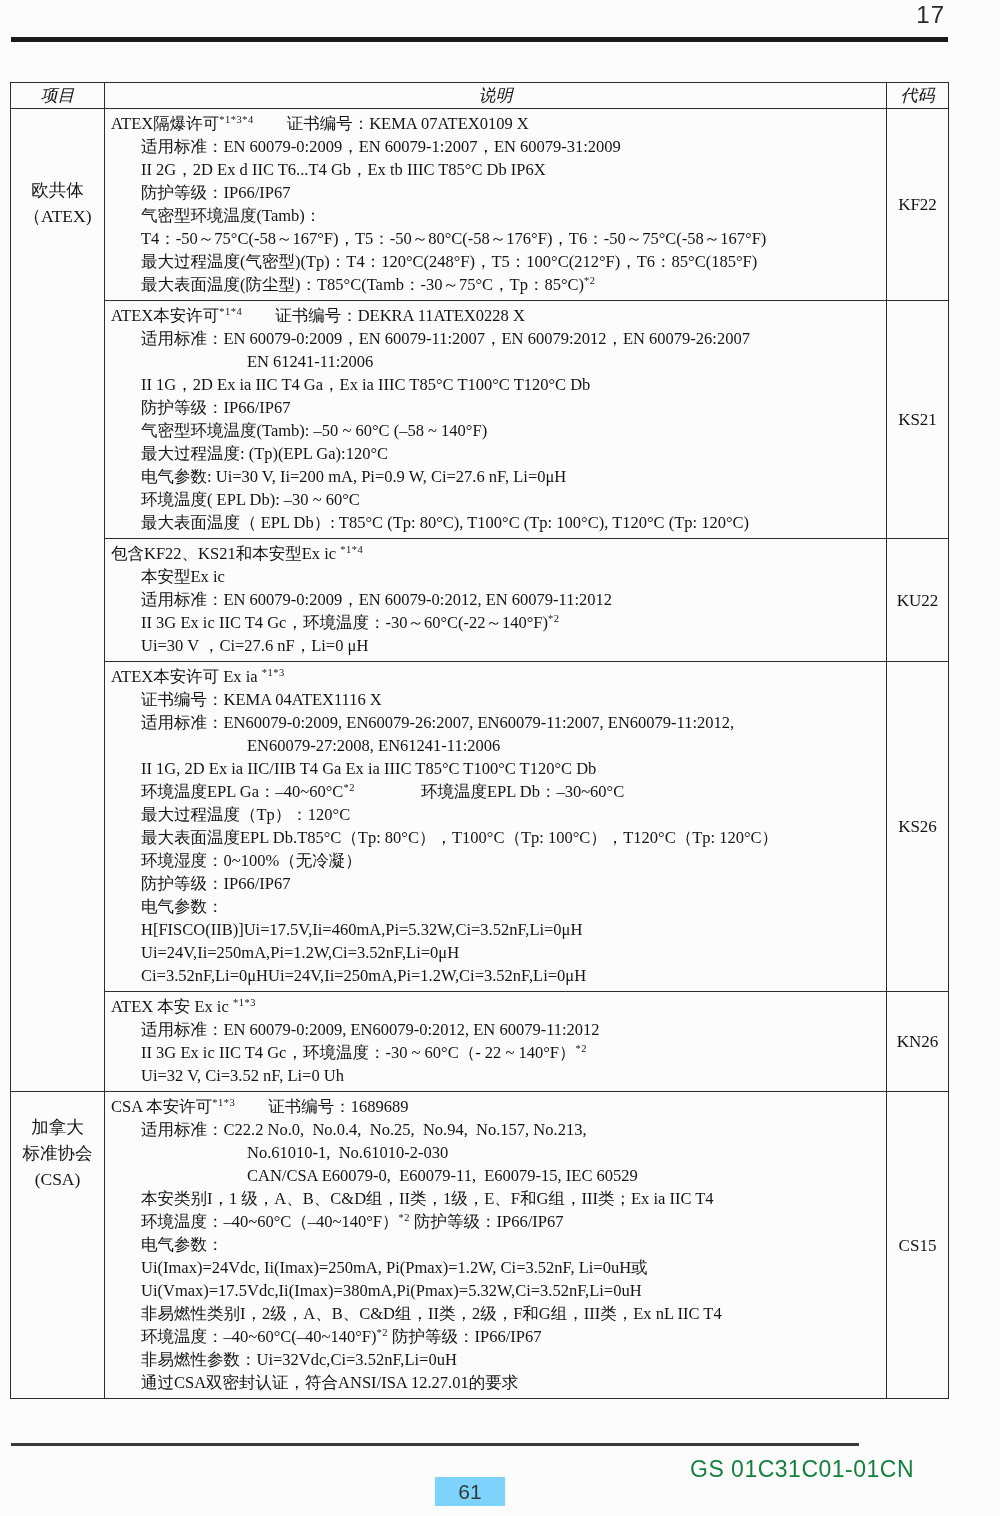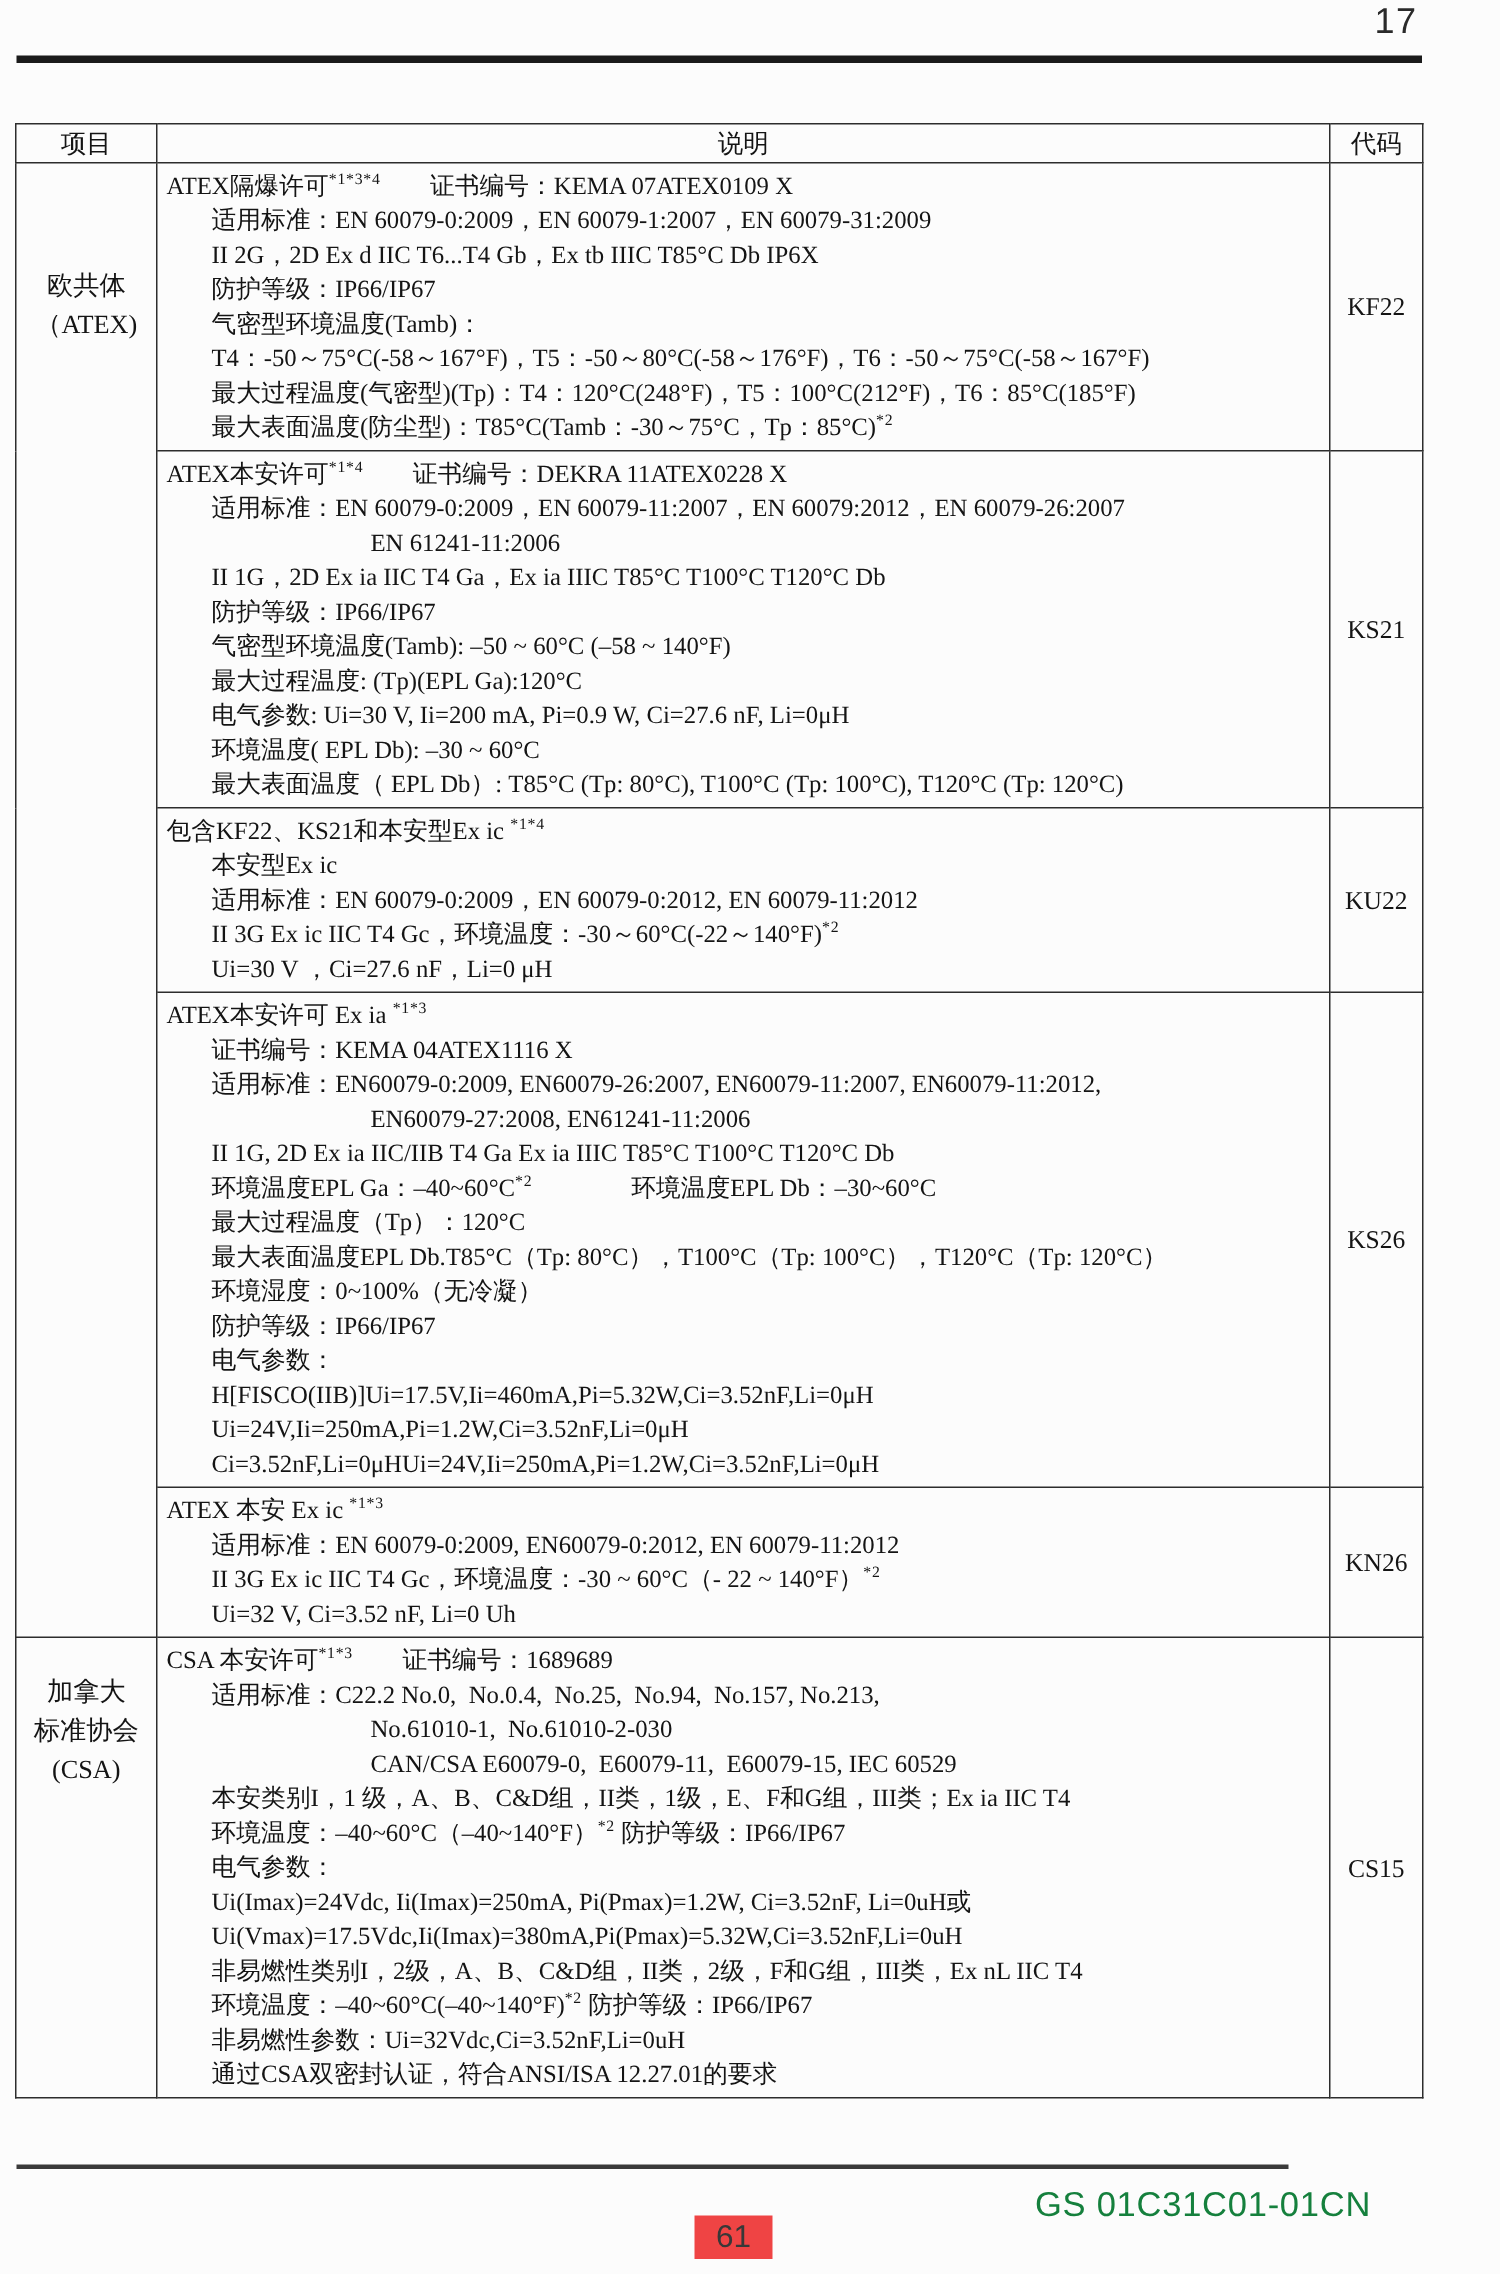--- a/index.html
+++ b/index.html
@@ -14,42 +14,42 @@
   }
   .top-rule{position:absolute;left:11px;top:37px;width:937px;height:5px;background:#1b1b1b;}
 
   table.cert{
     position:absolute;left:10px;top:82px;width:938px;
     border-collapse:collapse;table-layout:fixed;
     font-size:16.5px;line-height:23px;color:#141414;
   }
   table.cert th,table.cert td{border:1.6px solid #2d2d2d;}
   table.cert thead th{
-    height:23px;font-weight:normal;font-size:17px;text-align:center;padding:1px 0;
+    height:23px;font-weight:normal;font-size:17px;text-align:center;padding:1px 0;font-style:italic;
   }
   td.item{vertical-align:top;text-align:center;font-size:17.5px;padding-left:2px;padding-right:2px;}
   td.item .il{line-height:26px;white-space:nowrap;}
   td.item.g0{padding-top:68px;}
   td.item.g1{padding-top:22px;}
   td.desc{vertical-align:top;padding:3px 6px 4px 6px;}
   .ln{white-space:pre-wrap;}
   .ln.i1{padding-left:30px;}
   .ln.i2{padding-left:136px;}
   td.code{vertical-align:middle;text-align:center;font-size:17px;padding:0 2px;}
   sup{font-size:10.5px;line-height:0;vertical-align:super;letter-spacing:0.5px;}
 
   .foot-rule{position:absolute;left:11px;top:1443px;width:848px;height:2.5px;background:#3a3a3a;}
   .doc-num{
     position:absolute;top:1456px;left:690px;
     font-family:"Liberation Sans","DejaVu Sans",sans-serif;
     font-size:23px;color:#15803d;letter-spacing:0.5px;
   }
   .page-num{
-    position:absolute;top:1477px;left:463px;width:52px;height:29px;
-    background:#ef4444;text-align:center;line-height:29px;
+    position:absolute;top:1477px;left:435px;width:70px;height:29px;
+    background:#7dd3fc;text-align:center;line-height:29px;
     font-family:"Liberation Sans","DejaVu Sans",sans-serif;
     font-size:21px;color:#383838;
   }
 </style>
 </head>
 <body>
 
 <div class="page">
 
   <div class="top-num">17</div>

